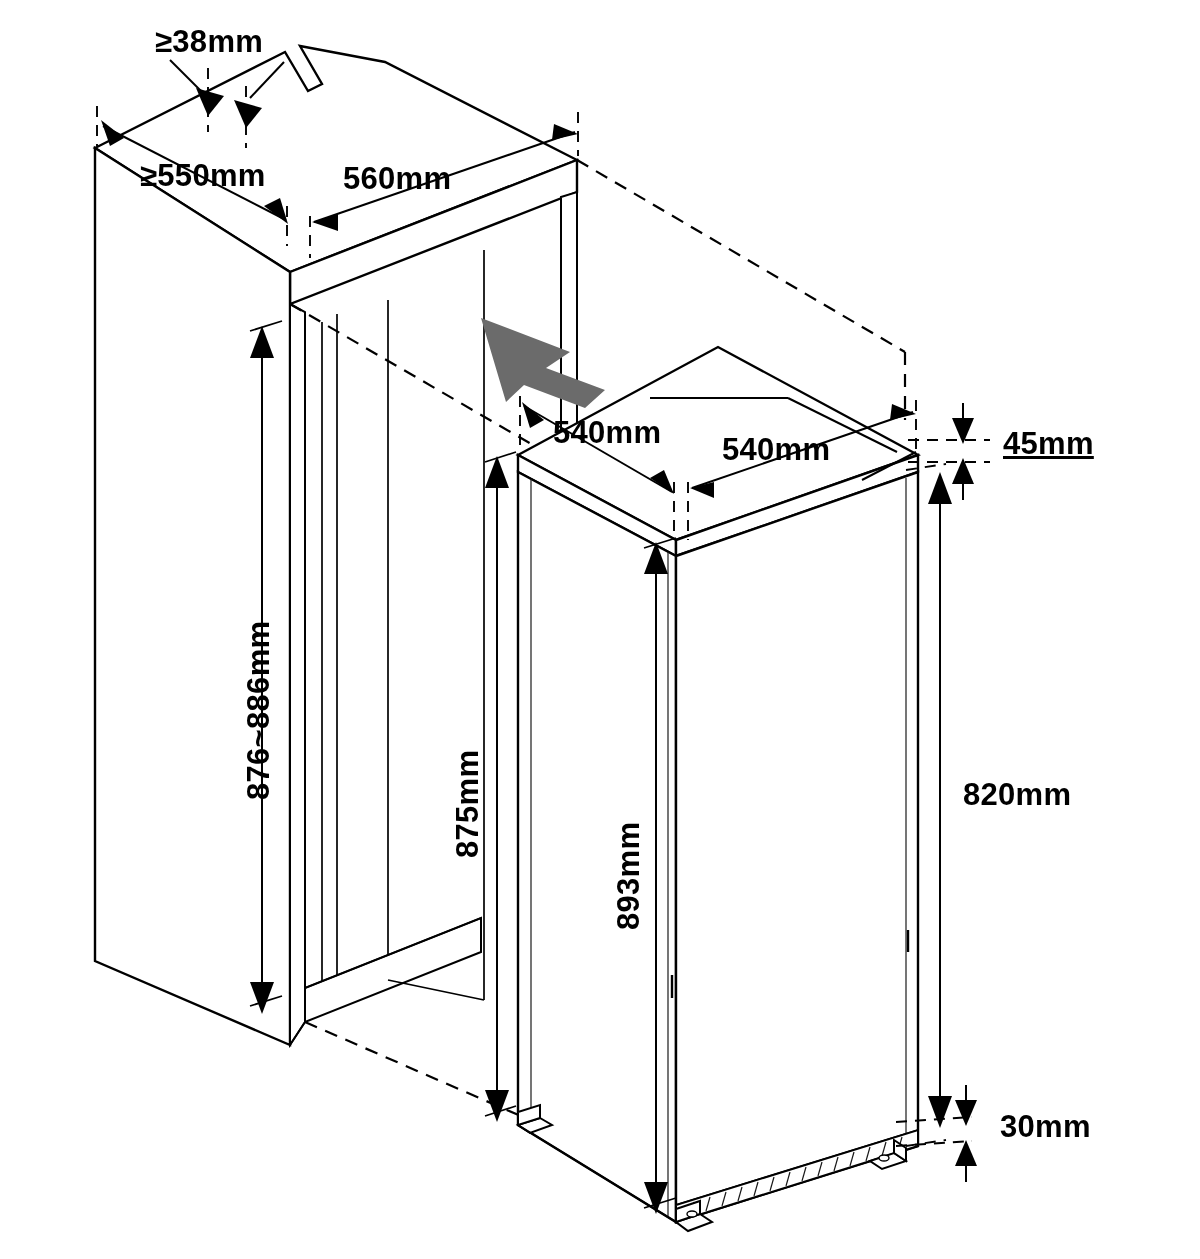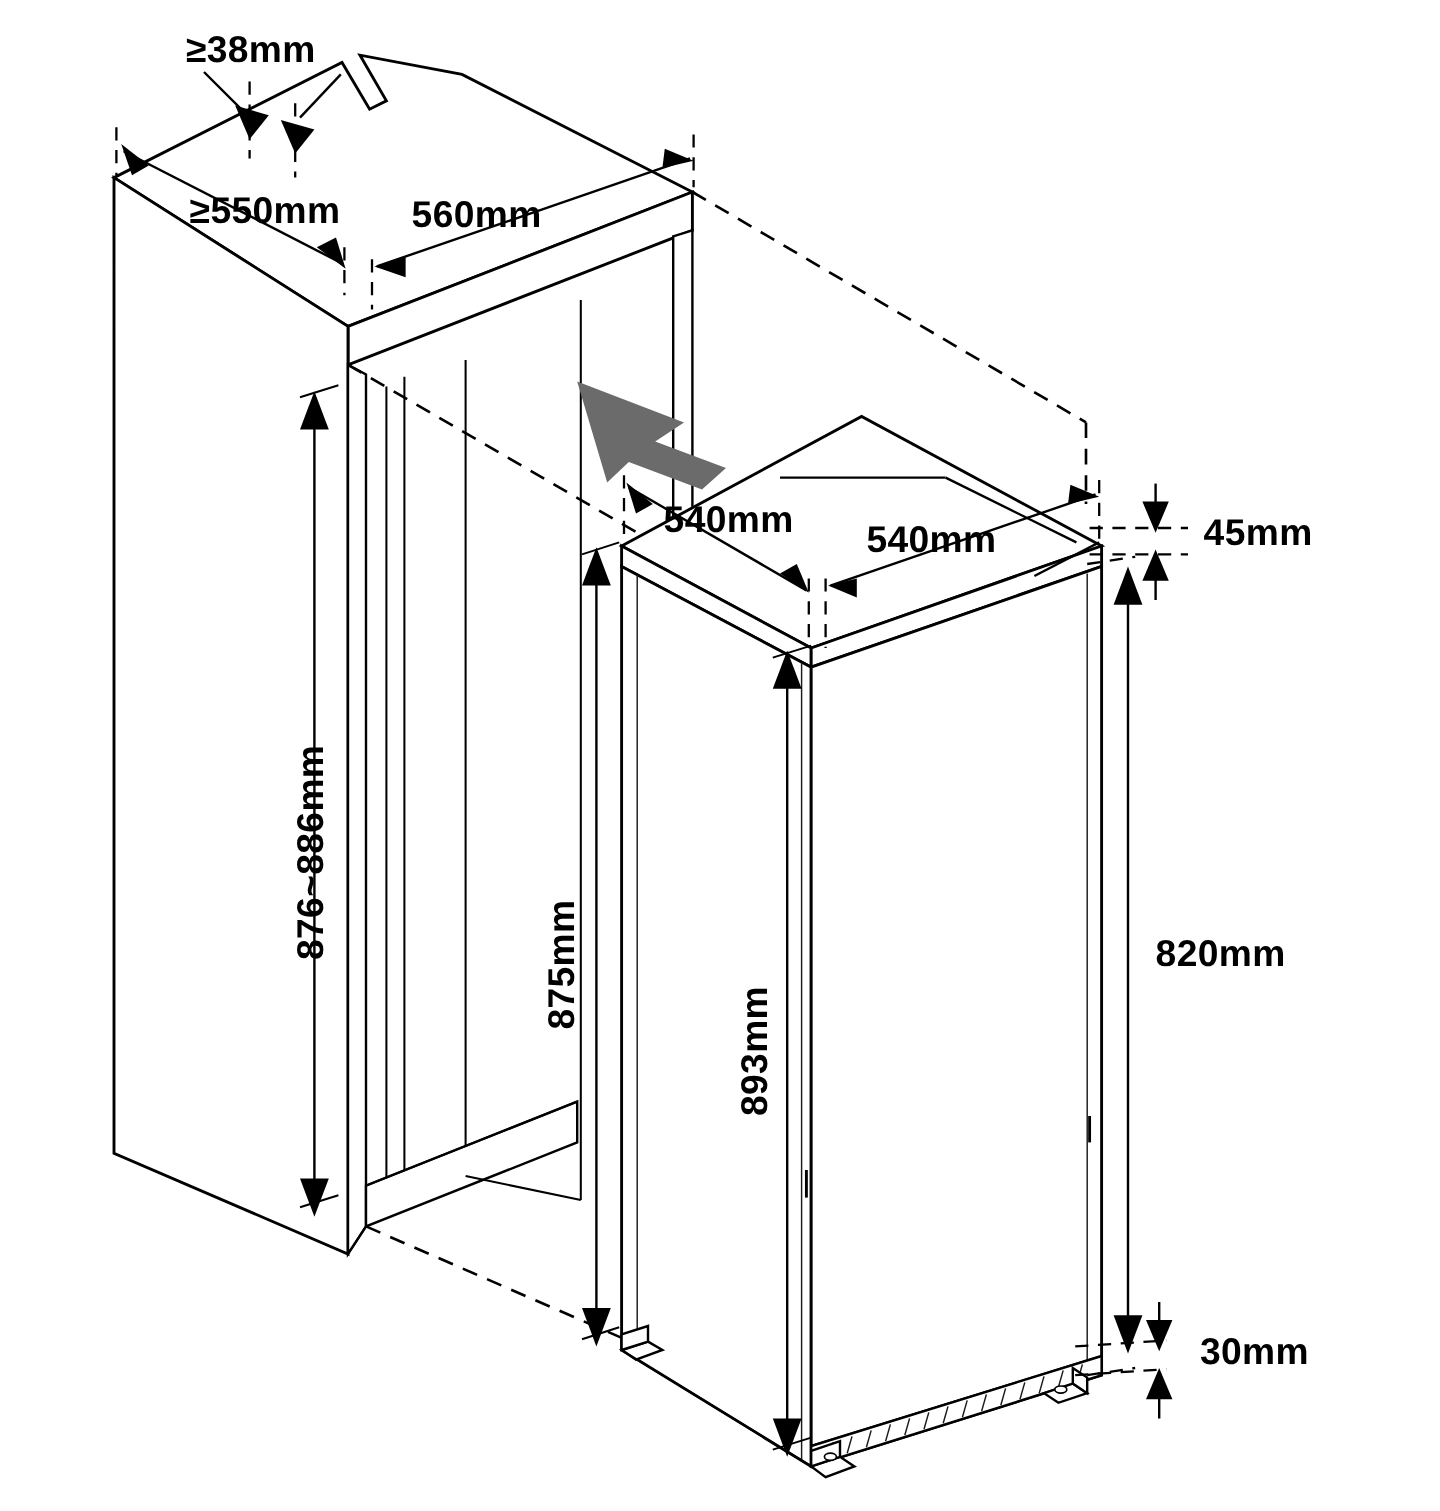--- a/index.html
+++ b/index.html
@@ -310,29 +310,29 @@
       <path class="dimline" d="M 966,1085 L 966,1120"></path>
       <path class="dimline" d="M 966,1182 L 966,1145"></path>
       <polygon class="arrowhead" points="966,1126 955,1100 977,1100"></polygon>
       <polygon class="arrowhead" points="966,1140 955,1166 977,1166"></polygon>
     </g>
 
   </svg>
 
   <div class="label-holder" style="left:155px; top:26px;">≥38mm</div>
 
-  <div class="label-holder" style="left:140px; top:160px;margin-left:18px;">≥550mm</div>
+  <div class="label-holder" style="left:140px; top:160px;">≥550mm</div>
 
   <div class="label-holder" style="left:343px; top:163px;">560mm</div>
 
   <div class="label-holder" style="left:553px; top:417px;">540mm</div>
 
   <div class="label-holder" style="left:722px; top:434px;">540mm</div>
 
-  <div class="label-holder" style="left:1003px; top:428px;">45mm</div>
+  <div class="label-holder" style="left:1003px; top:428px;text-decoration:underline;">45mm</div>
 
   <div class="label-holder rot" style="left:243px; top:800px;">876~886mm</div>
 
   <div class="label-holder rot" style="left:452px; top:858px;">875mm</div>
 
   <div class="label-holder rot" style="left:613px; top:930px;">893mm</div>
 
   <div class="label-holder" style="left:963px; top:779px;">820mm</div>
 
   <div class="label-holder" style="left:1000px; top:1111px;">30mm</div>

